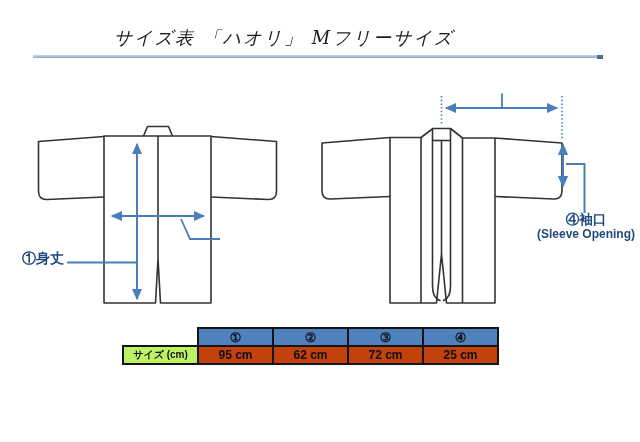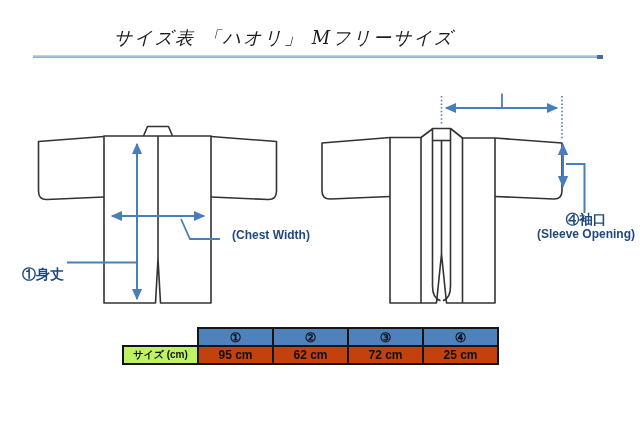--- a/index.html
+++ b/index.html
@@ -16,21 +16,21 @@
     position:absolute;left:33px;top:55px;width:565px;height:3px;
     background:linear-gradient(#ccdaeb,#85a7c8);
   }
   .title-underline-cap{
     position:absolute;left:597px;top:55px;width:6px;height:4px;background:#4b6e93;
   }
   svg.diagram{position:absolute;left:0;top:0;}
   .anno{position:absolute;color:#1F497D;font-weight:bold;line-height:1.15;}
   .anno .jp{font-size:14px;display:block;white-space:nowrap;}
   .anno .en{font-size:12px;display:block;white-space:nowrap;}
-  .anno-body-length{left:22px;top:250px;margin-top:16px;}
+  .anno-body-length{left:22px;top:250px;}
   .anno-body-length .en{padding-left:8px;}
   .anno-chest-width{left:222px;top:229px;}
   .anno-chest-width .en{padding-left:10px;}
   .anno-yuki{left:417px;top:60px;}
   .anno-yuki .en{padding-left:8px;}
   .anno-sleeve-opening{left:524px;top:212px;width:124px;text-align:center;}
   .anno-sleeve-opening .jp{font-size:13.5px;}
   table.size-table{
     position:absolute;left:122px;top:327px;border-collapse:collapse;
     table-layout:fixed;
@@ -102,21 +102,20 @@
     <g stroke="#4A7EBB" stroke-width="2" fill="none">
       <path d="M563,144.5 V186.5" marker-start="url(#ah)" marker-end="url(#ah)"></path>
     </g>
     <path d="M566,164 H584.5 V213" stroke="#4A7EBB" stroke-width="2" fill="none"></path>
   </svg>
 
   <div class="anno anno-body-length">
     <span class="jp">①身丈</span>
   </div>
   <div class="anno anno-chest-width">
-    <span class="en">(Chest Width)</span>
   </div>
   <div class="anno anno-sleeve-opening">
     <span class="jp">④袖口</span>
     <span class="en">(Sleeve Opening)</span>
   </div>
 
   <table class="size-table">
     <tbody>
         <tr>
       <td class="corner"></td>

